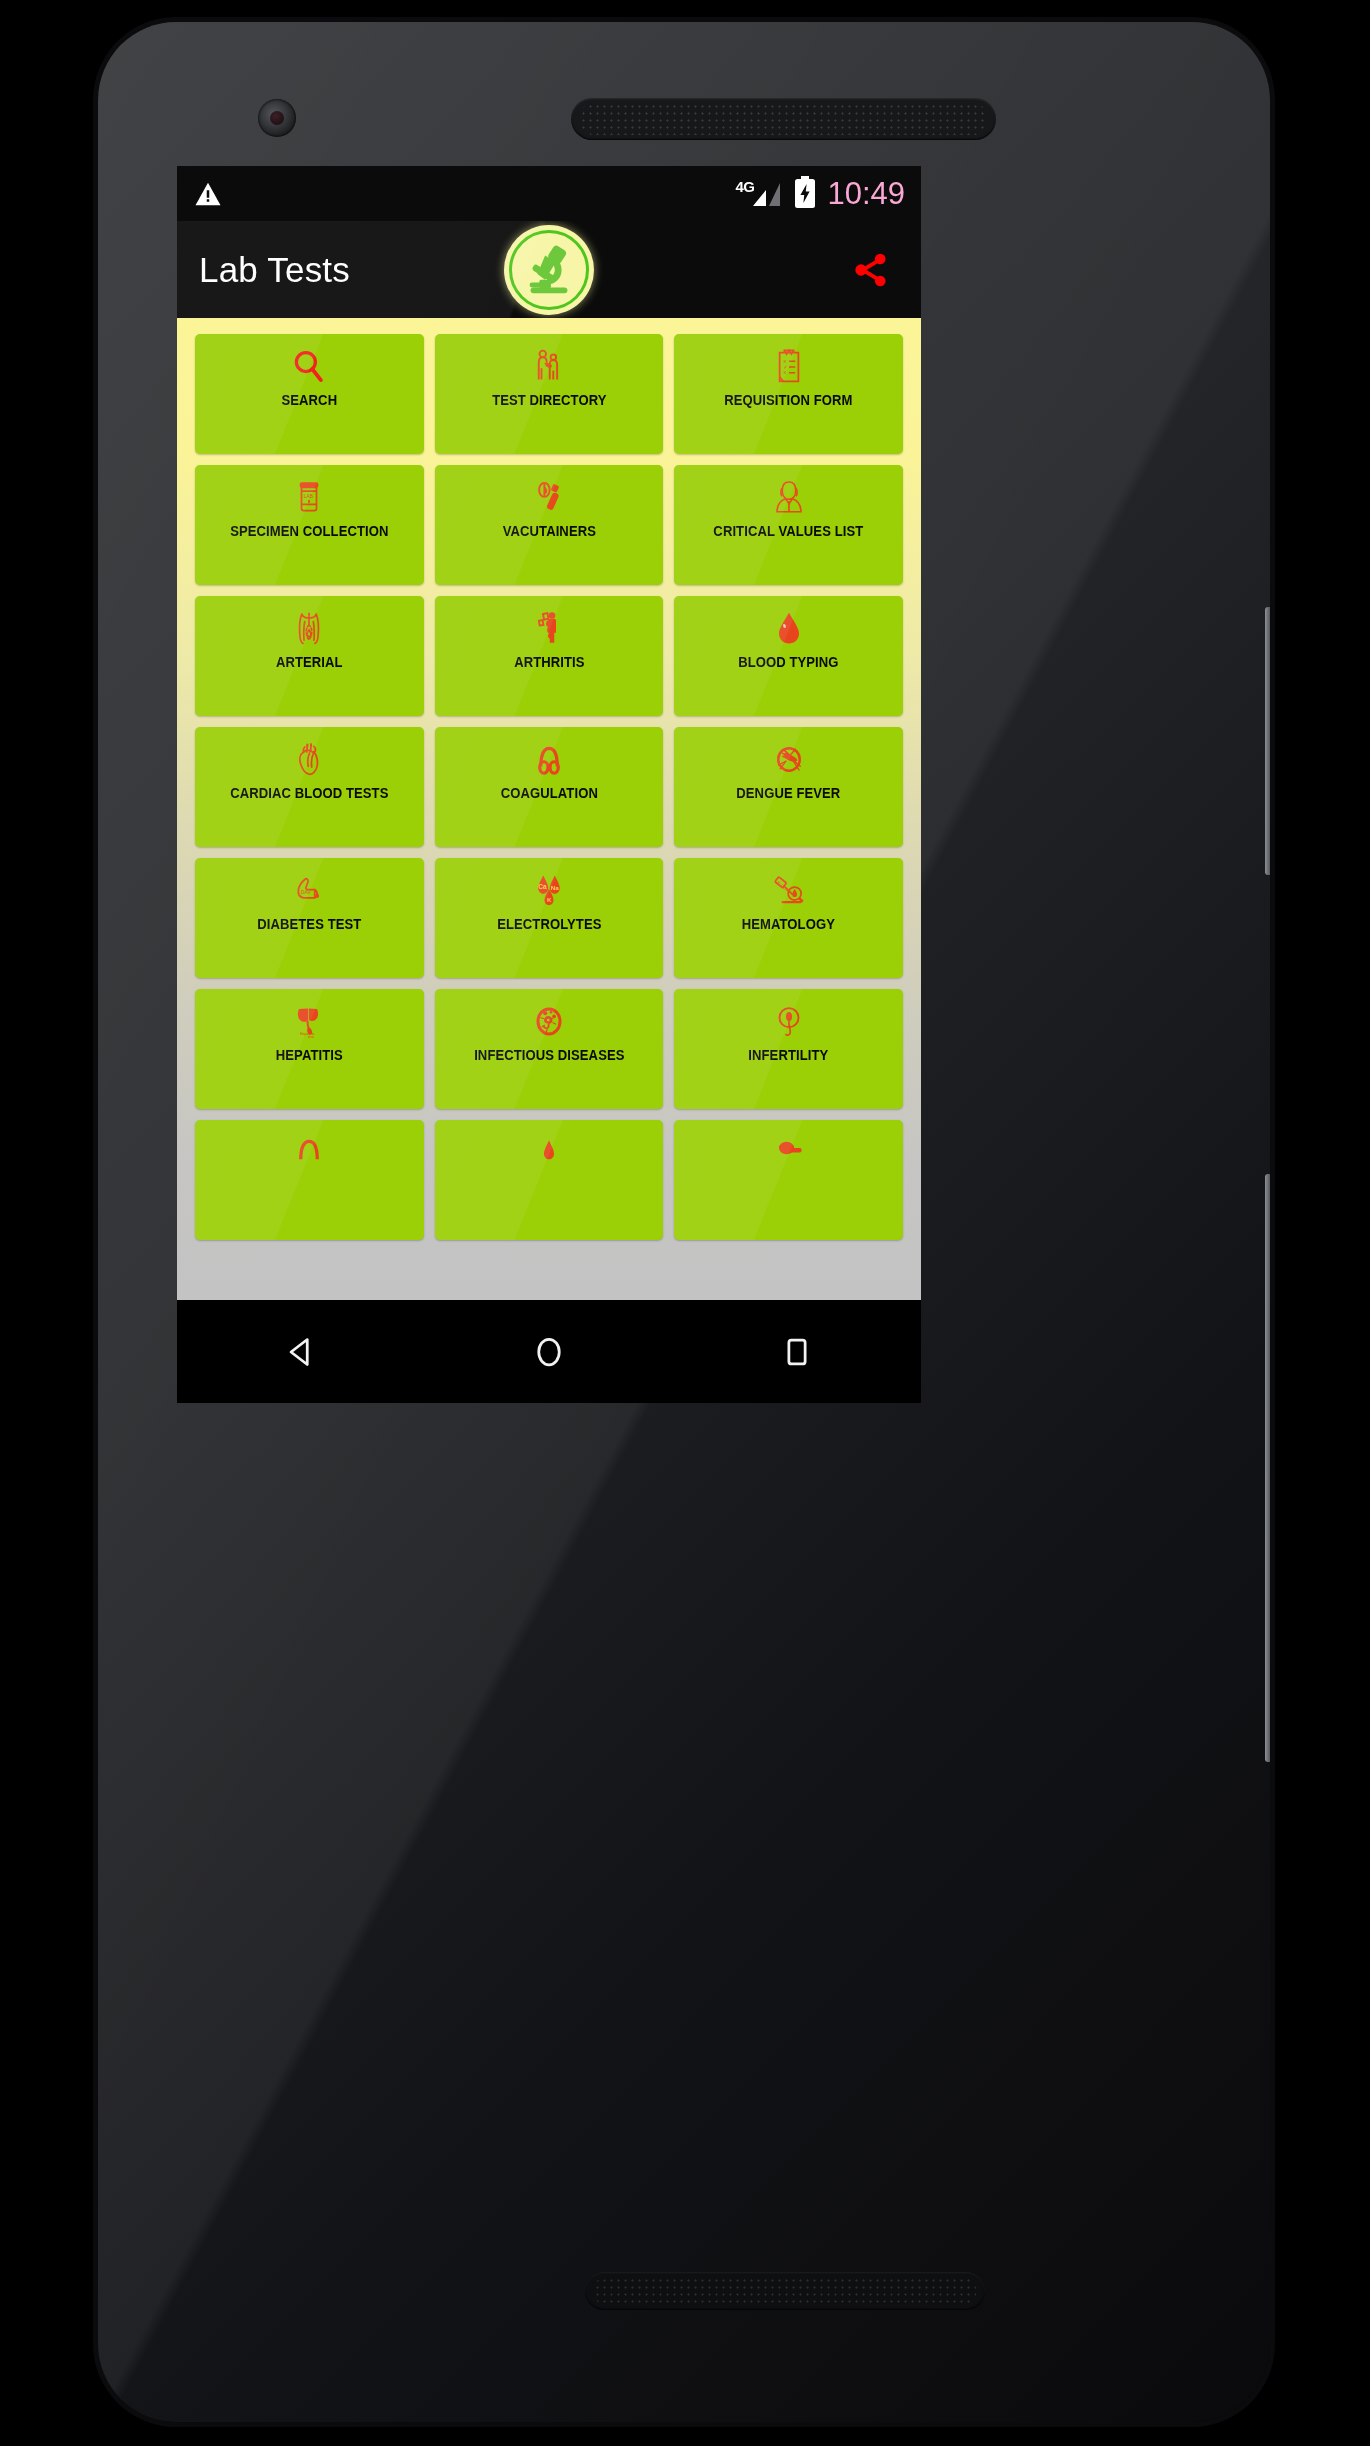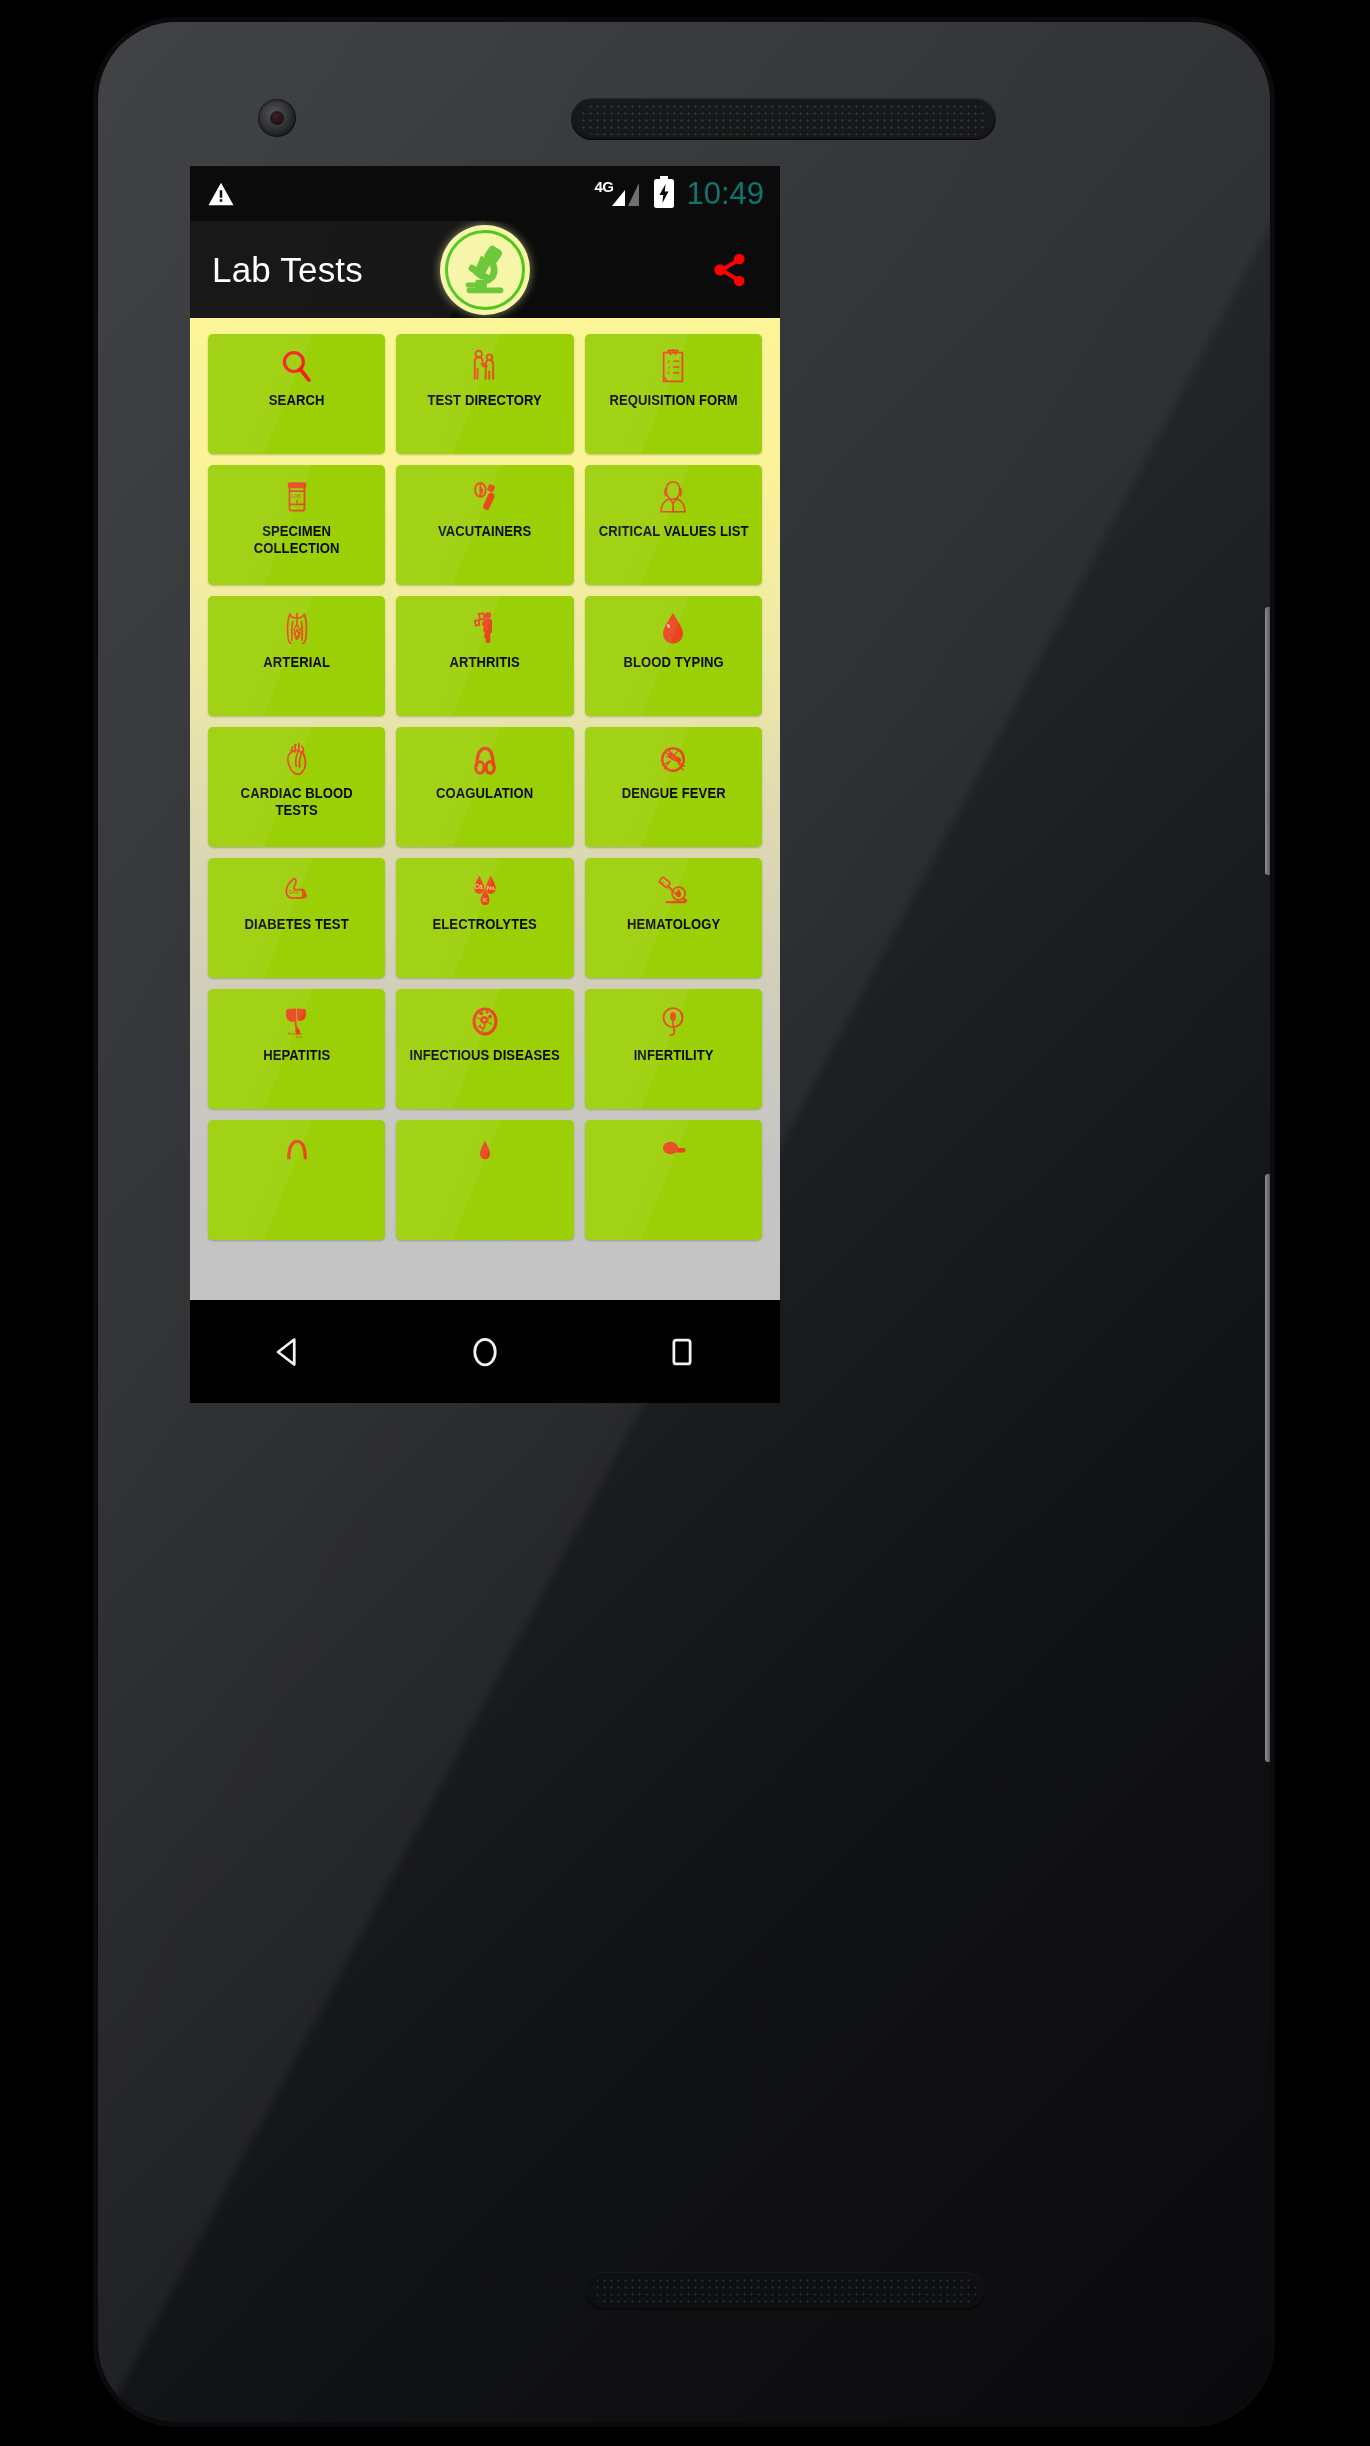--- a/index.html
+++ b/index.html
@@ -61,40 +61,40 @@
 
   .side-btn {
     position:absolute; right:-4px; width:9px; border-radius:3px;
     background:linear-gradient(90deg,#8c8f93,#55585c 55%, #2c2e31);
   }
   .btn-power  { top:585px; height:268px; }
   .btn-volume { top:1152px; height:588px; }
 
   
   .screen {
-    position:absolute; left:92px; top:144px;
-    width:590px; height:1237px;
+    position:absolute; left:79px; top:144px;
+    width:744px; height:1237px;
     background:#000;
     overflow:hidden;
   }
   
   .screen-inner { position:absolute; inset:0; }
 
   
   .statusbar{
     position:relative; height:55px; background:#0b0b0b;
     display:flex; align-items:center; padding:0 16px;
   }
   .warn-icon{ width:30px; height:30px; position:relative; }
   .warn-icon svg{ display:block; }
   .sb-right{ margin-left:auto; display:flex; align-items:center; gap:11px; }
   .sig{ display:flex; align-items:flex-end; gap:2px; position:relative; height:30px;}
   .sig .g4{ position:absolute; left:-2px; top:-1px; color:#fff; font-size:15px; font-weight:700; letter-spacing:-.5px;}
   .sig .bars{ position:relative; width:34px; height:30px; margin-left:12px;}
-  .clock{ color:#0f766e; font-size:31px; font-weight:400; letter-spacing:0px; line-height:1; }
+  .clock{ color:#f9a8d4; font-size:31px; font-weight:400; letter-spacing:0px; line-height:1; }
 
   
   .appbar{
     position:relative; height:97px; background:#0b0b0b;
     display:flex; align-items:center; padding:0 22px;
     overflow:hidden;
   }
   .appbar::after{
     content:""; position:absolute; inset:0;
     background:linear-gradient(110deg, rgba(255,255,255,.055) 0%, rgba(255,255,255,.05) 47%, rgba(255,255,255,0) 47.5%);

